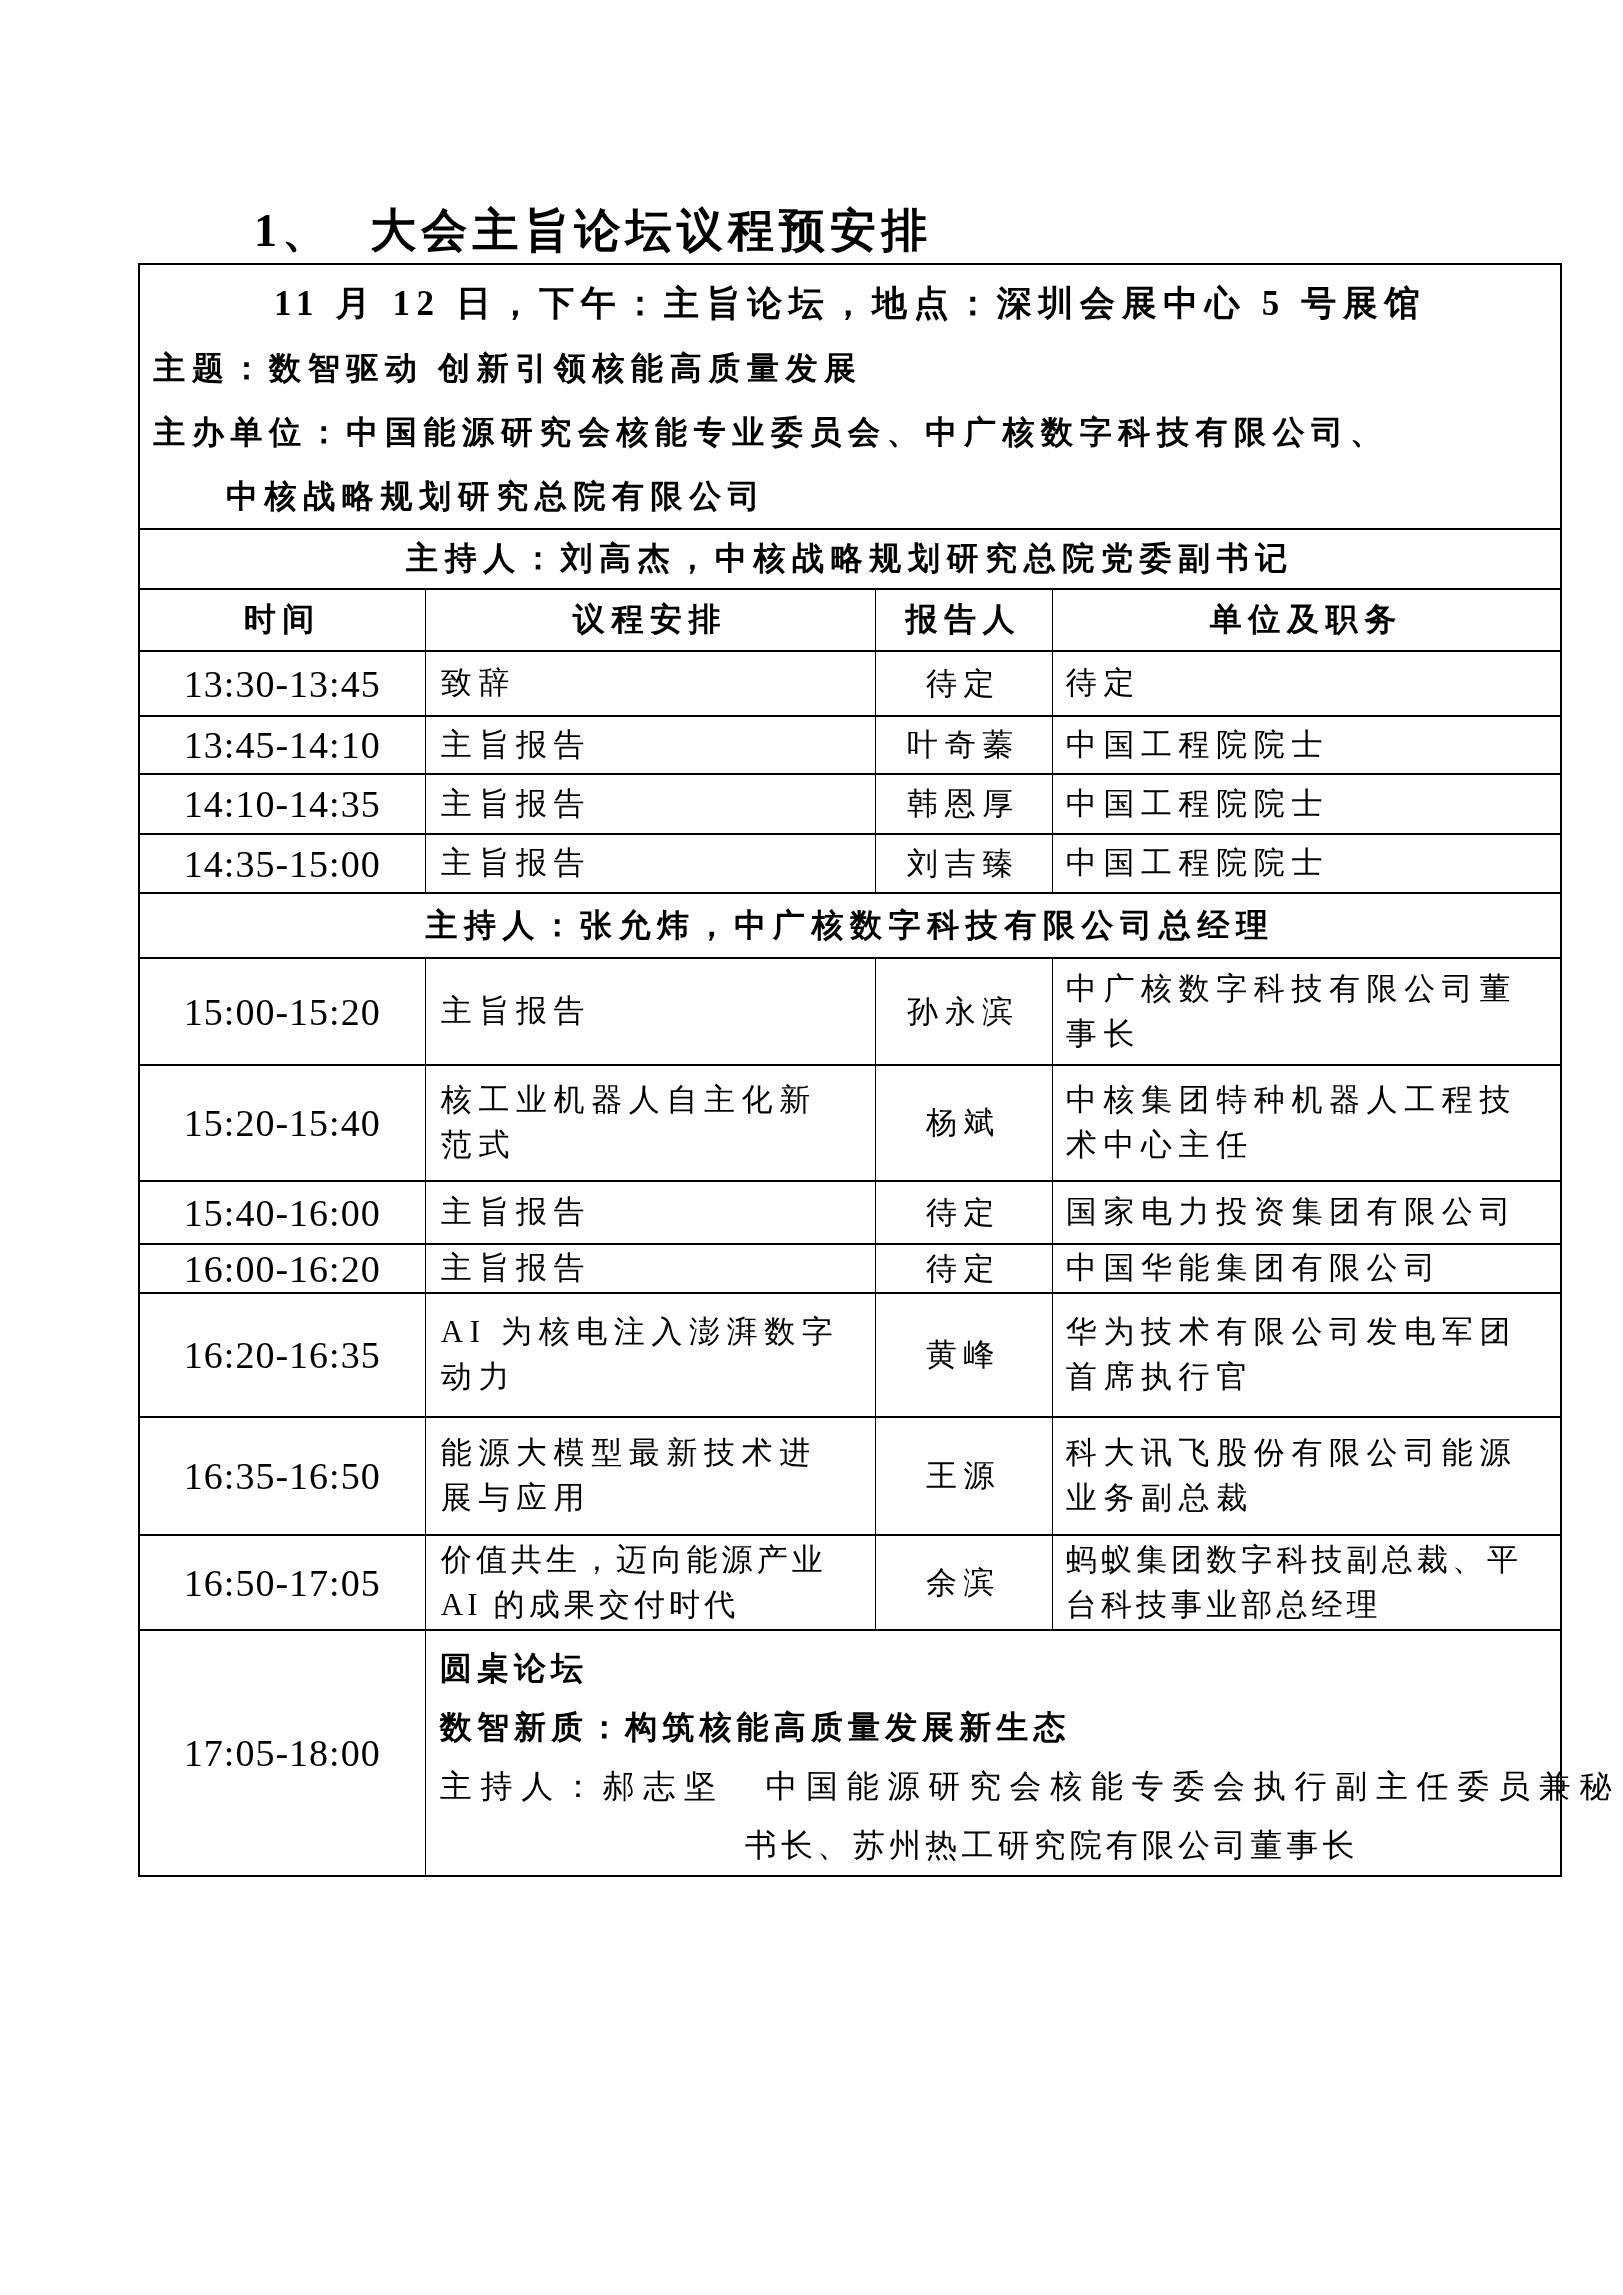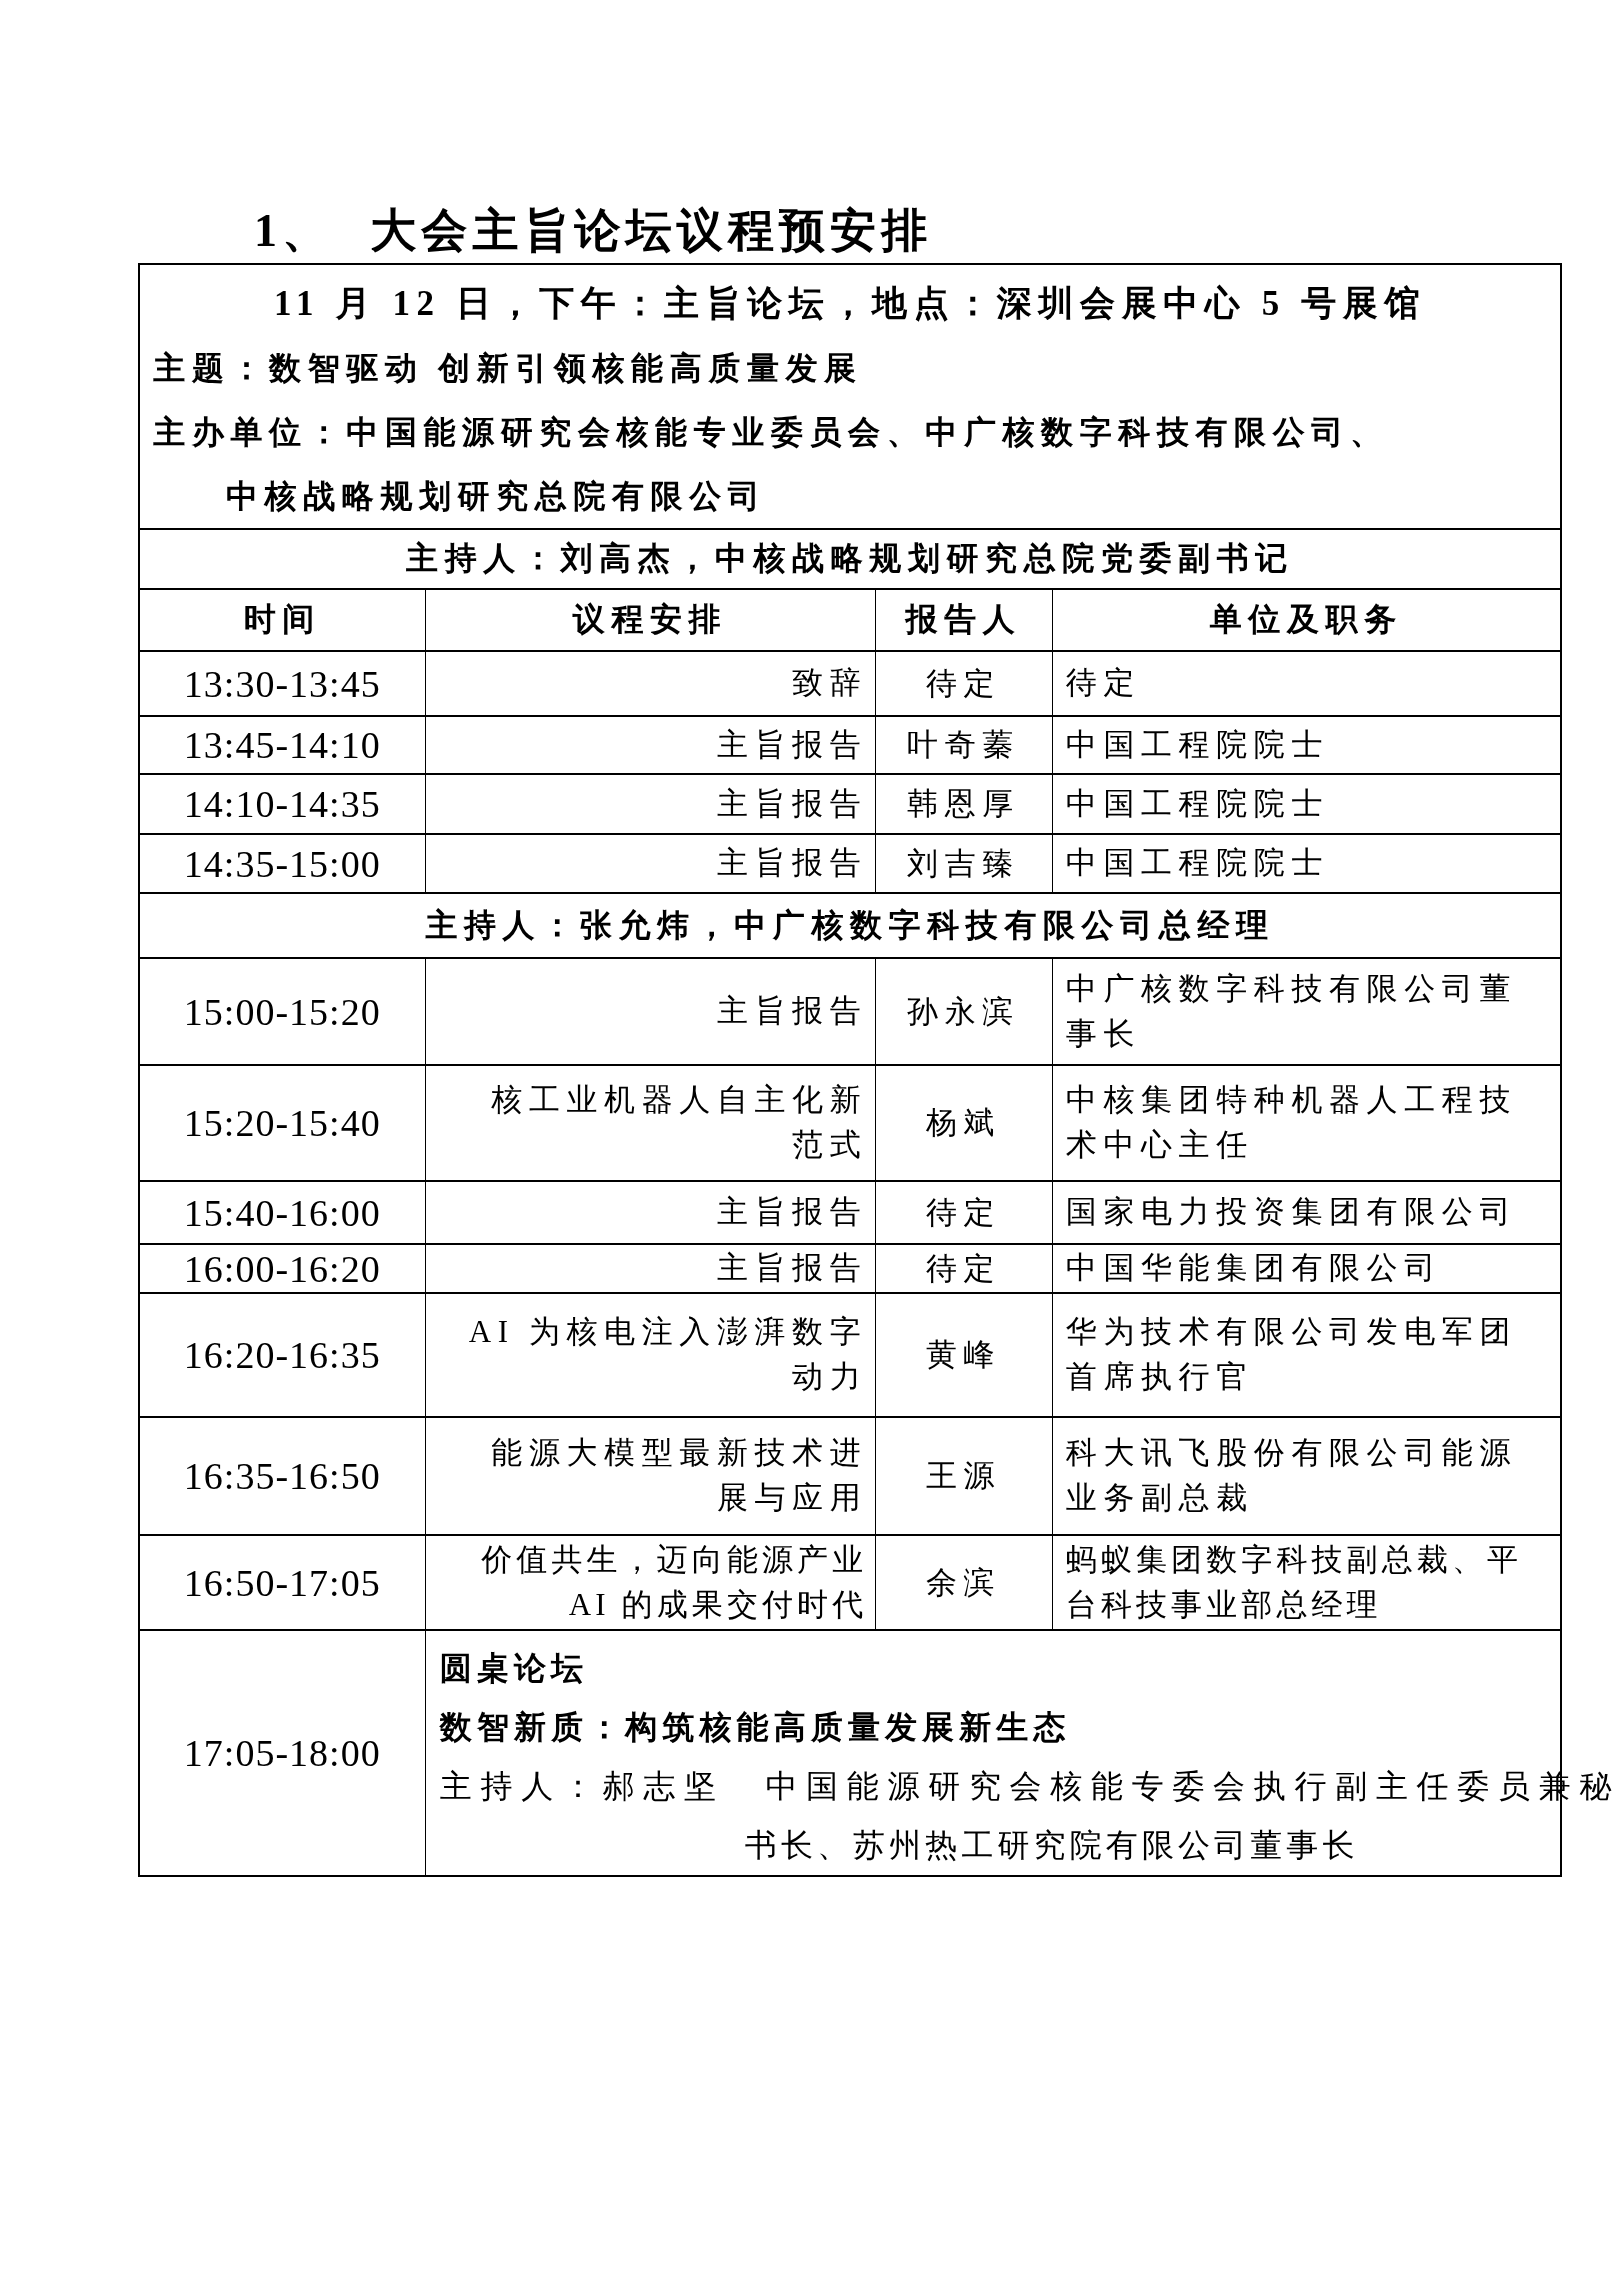--- a/index.html
+++ b/index.html
@@ -38,21 +38,21 @@
   td.info{vertical-align:top;padding-top:6.1px;}
   .info-line1{font-size:35px;font-weight:bold;text-align:center;line-height:65px;}
   .info-line{font-size:32px;font-weight:bold;text-align:left;line-height:64px;padding-left:13.3px;}
   .info-line.cont{padding-left:86px;}
   td.mod{font-size:32px;font-weight:bold;text-align:center;}
   th.colhead{font-size:32px;font-weight:bold;text-align:center;}
   td.time{
     font-size:38px;text-align:center;letter-spacing:1px;
     white-space:nowrap;
   }
-  td.agenda{font-size:31px;text-align:right;padding-left:15.3px;padding-right:7.2px;line-height:1.45;}
+  td.agenda{font-size:31px;text-align:left;padding-left:15.3px;padding-right:7.2px;line-height:1.45;}
   td.speaker{font-size:31px;text-align:center;}
   td.org{font-size:31px;text-align:left;padding-left:13.3px;padding-right:5.1px;line-height:1.45;}
   .multi{white-space:pre-line;line-height:1.8;}
   .ls-sm{letter-spacing:4.1px;}
   
   td.final-cell{vertical-align:top;padding-top:8.2px;padding-left:14.3px;}
   .fin-line{font-size:32px;line-height:59px;text-align:left;}
   .fin-bold{font-weight:bold;letter-spacing:5.1px;}
   .fin-host{letter-spacing:8.7px;white-space:nowrap;}
   .fin-cont{letter-spacing:4.1px;padding-left:305px;}

